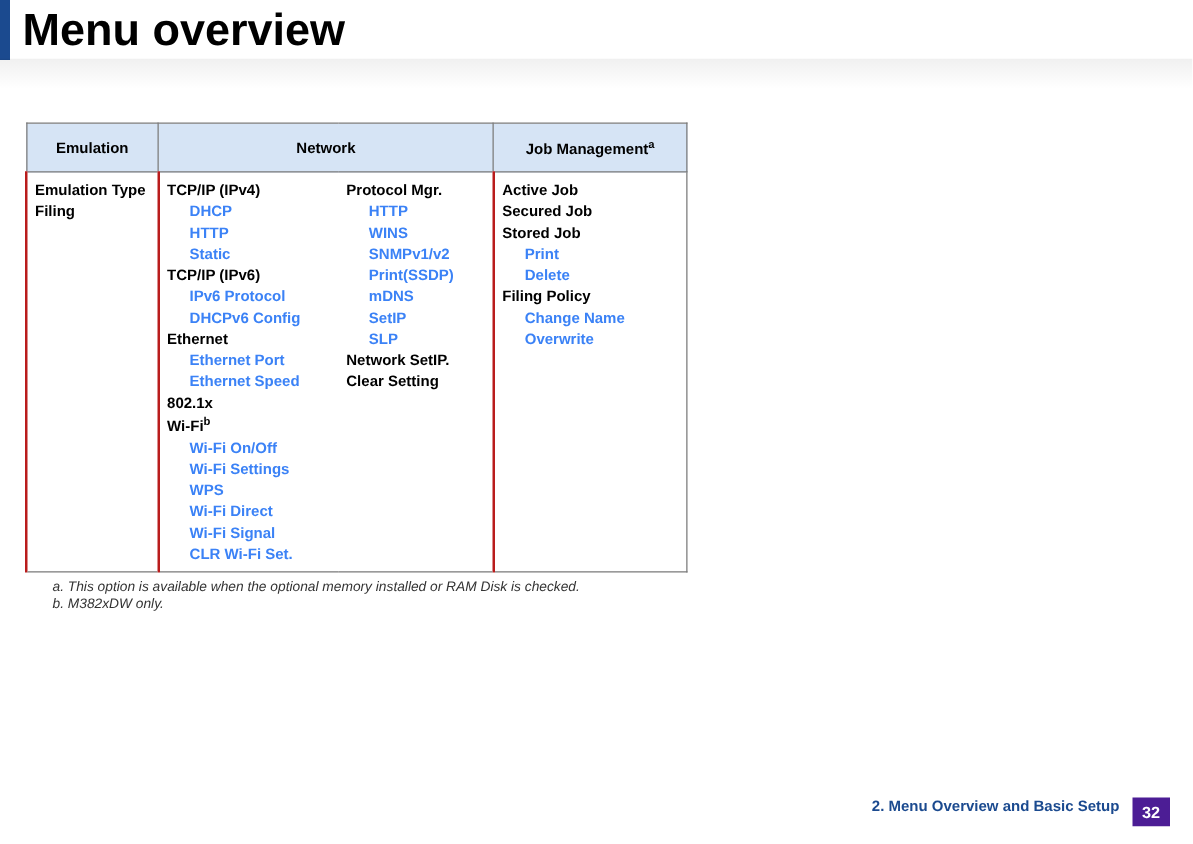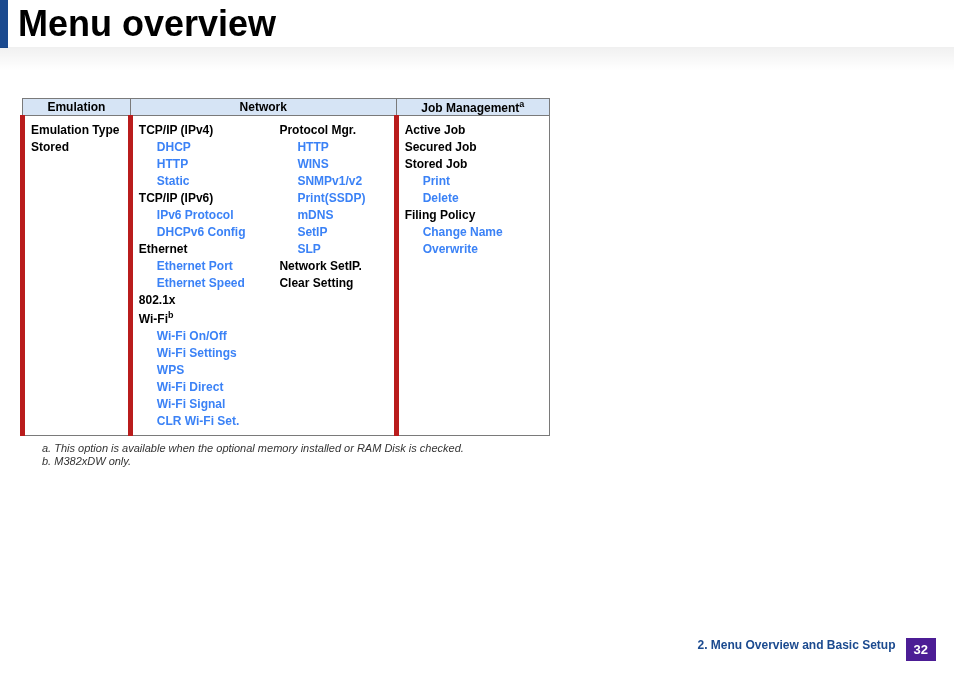--- a/index.html
+++ b/index.html
@@ -41,28 +41,28 @@
     margin: 50px 20px 0 20px;
   }
   table.menu {
     border-collapse: collapse;
     font-size: 12px;
     width: 530px;
   }
   table.menu thead th {
     background: #d6e4f5;
     border: 1px solid #7a7a7a;
-    padding: 0 6px;
+    padding: 11px 6px;
     font-weight: 700;
     color: #000;
     text-align: center;
     border-bottom: 1px solid #7a7a7a;
   }
   table.menu td {
-    border-left: 5px solid #b91c1c;
+    border-left: 2px solid #b91c1c;
     border-right: 1px solid #7a7a7a;
     vertical-align: top;
     padding: 4px 6px;
   }
   table.menu tbody tr:last-child td {
     border-bottom: 1px solid #7a7a7a;
   }
   .item { font-weight: 700; color:#000; margin: 3px 0; white-space: nowrap; }
   .sub  { font-weight: 700; color:#3b82f6; margin: 3px 0 3px 18px; white-space: nowrap; }
   .wsup { white-space: nowrap; }
@@ -112,21 +112,21 @@
         <th colspan="2">Network</th>
         <th class="wsup">
           <span>Job Management</span><sup>a</sup>
         </th>
       </tr>
     </thead>
     <tbody>
       <tr>
         <td style="width:100px;">
           <div class="item">Emulation Type</div>
-          <div class="item">Stored</div>
+          <div class="item">Filing</div>
         </td>
         <td style="width:140px;border-right:none;">
           <div class="item">TCP/IP (IPv4)</div>
           <div class="sub">DHCP</div>
           <div class="sub">HTTP</div>
           <div class="sub">Static</div>
           <div class="item">TCP/IP (IPv6)</div>
           <div class="sub">IPv6 Protocol</div>
           <div class="sub">DHCPv6 Config</div>
           <div class="item">Ethernet</div>

